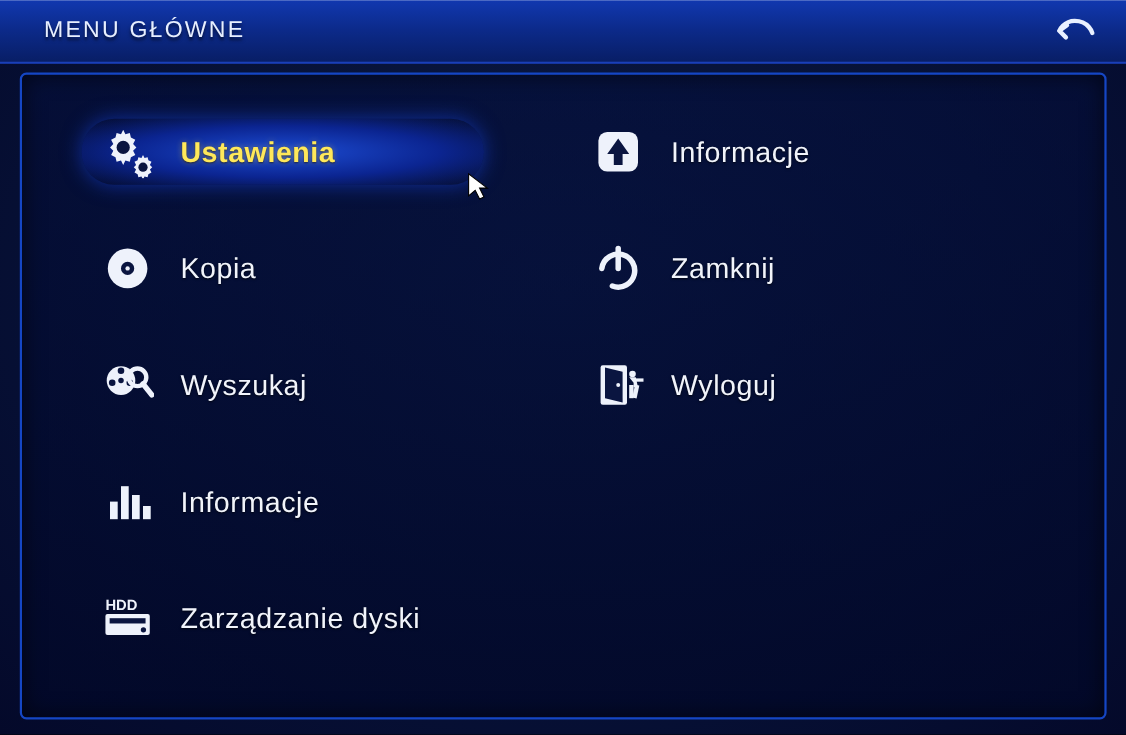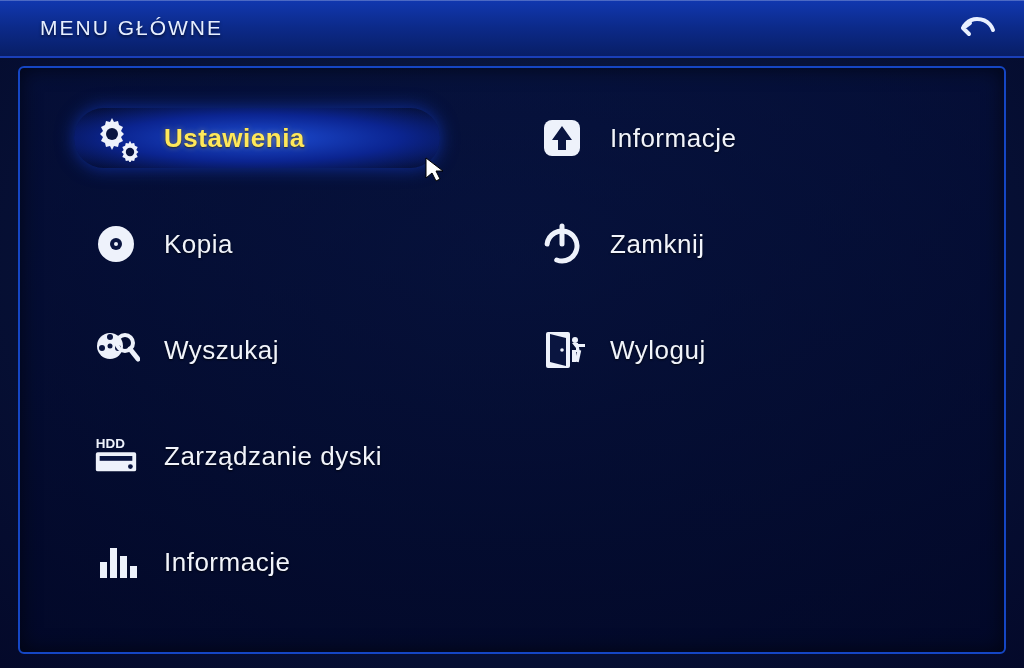--- a/index.html
+++ b/index.html
@@ -165,40 +165,40 @@
               <circle cx="18" cy="20" r="2.5" fill="#0a1540"></circle>
               <circle cx="33" cy="17" r="8" fill="none" stroke="#eef2fb" stroke-width="4"></circle>
               <line x1="38" y1="23" x2="46" y2="33" stroke="#eef2fb" stroke-width="5" stroke-linecap="round"></line>
             </svg>
           </span>
           <span class="label">Wyszukaj</span>
         </div>
 
         <div class="menu-item">
           <span class="icon-slot">
+            <svg width="48" height="48" viewBox="0 0 48 48">
+              <rect x="8" y="24" width="7" height="16" fill="#eef2fb"></rect>
+              <rect x="18" y="10" width="7" height="30" fill="#eef2fb"></rect>
+              <rect x="28" y="18" width="7" height="22" fill="#eef2fb"></rect>
+              <rect x="38" y="28" width="7" height="12" fill="#eef2fb"></rect>
+            </svg>
+          </span>
+          <span class="label">Informacje</span>
+        </div>
+
+        <div class="menu-item">
+          <span class="icon-slot">
             <svg width="50" height="48" viewBox="0 0 50 48">
               <text x="4" y="16" font-size="14" font-weight="900" fill="#eef2fb" font-family="Arial">HDD</text>
               <rect x="4" y="20" width="42" height="20" rx="2" fill="#eef2fb"></rect>
               <rect x="8" y="24" width="34" height="5" fill="#0a1540"></rect>
               <circle cx="40" cy="35" r="2.5" fill="#0a1540"></circle>
             </svg>
           </span>
           <span class="label">Zarządzanie dyski</span>
-        </div>
-
-        <div class="menu-item">
-          <span class="icon-slot">
-            <svg width="48" height="48" viewBox="0 0 48 48">
-              <rect x="8" y="24" width="7" height="16" fill="#eef2fb"></rect>
-              <rect x="18" y="10" width="7" height="30" fill="#eef2fb"></rect>
-              <rect x="28" y="18" width="7" height="22" fill="#eef2fb"></rect>
-              <rect x="38" y="28" width="7" height="12" fill="#eef2fb"></rect>
-            </svg>
-          </span>
-          <span class="label">Informacje</span>
         </div>
 
       </div>
 
       <div class="col">
 
         <div class="menu-item">
           <span class="icon-slot">
             <svg width="48" height="48" viewBox="0 0 48 48">
               <rect x="6" y="6" width="36" height="36" rx="8" fill="#eef2fb"></rect>

